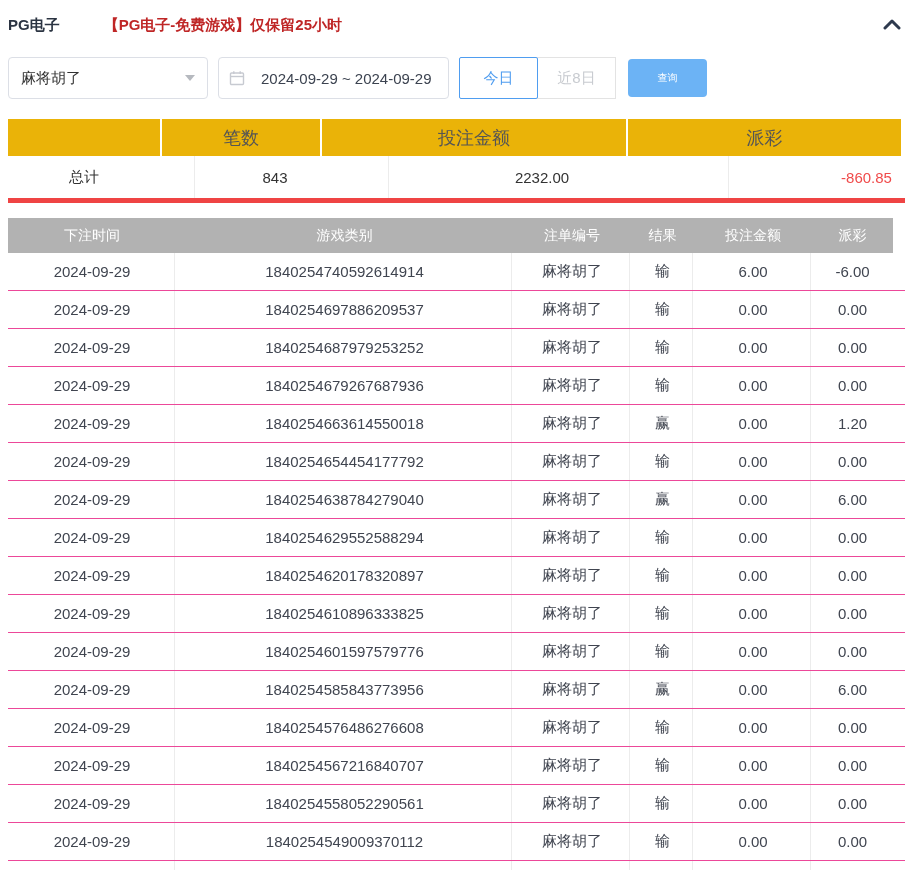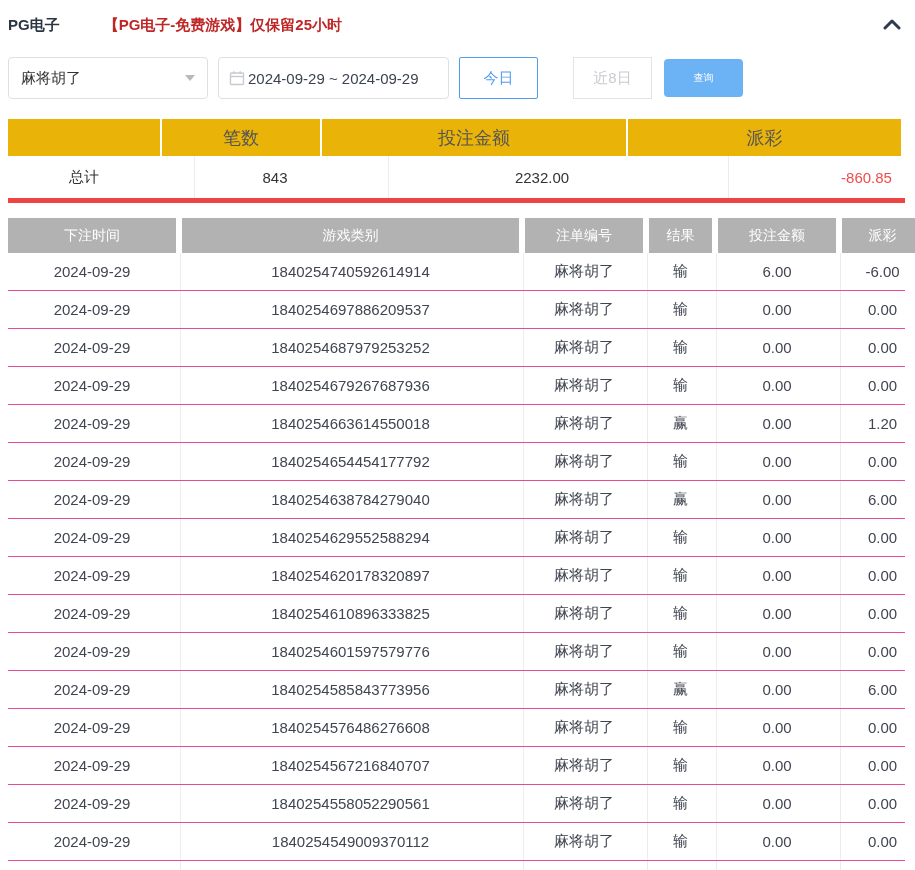--- a/index.html
+++ b/index.html
@@ -24,24 +24,24 @@
     display: flex; align-items: center; padding: 0 12px; font-size: 15px; color: #333;
     background: #fff; cursor: pointer;
   }
   .select-caret {
     margin-left: auto; width: 0; height: 0;
     border-left: 5px solid transparent; border-right: 5px solid transparent;
     border-top: 6px solid #b6b9bf;
   }
   .date-box {
     width: 231px; height: 42px; border: 1px solid #dcdfe6; border-radius: 4px;
-    margin-left: 10px; display: flex; align-items: center; gap: 3px; padding: 0 10px;
+    margin-left: 10px; display: flex; align-items: center; gap: 16px; padding: 0 10px;
     font-size: 15px; color: #3c4350; background: #fff; cursor: pointer; white-space: nowrap;
   }
-  .btn-group { display: flex; margin-left: 10px; gap: 36px; }
+  .btn-group { display: flex; margin-left: 10px; }
   .seg-btn {
     width: 79px; height: 42px; background: #fff; border: 1px solid #e3e3e3;
     display: flex; align-items: center; justify-content: center;
     font-size: 15px; color: #c8cbd0; cursor: pointer; margin-left: -1px;
   }
   .seg-btn:first-child { margin-left: 0; }
   .seg-btn.active { color: #4f9df0; border-color: #4f9df0; border-radius: 2px; position: relative; z-index: 2; }
   .query-btn {
     width: 79px; height: 38px; margin-left: 12px; margin-top: 2px;
     background: #6cb3f5; color: #fff; font-size: 10px; border: none; border-radius: 4px;
@@ -60,21 +60,21 @@
     height: 42px; display: flex; align-items: center; justify-content: center;
     font-size: 15px; color: #333; position: relative; background: #fff;
   }
   .sum-body-cell + .sum-body-cell::before {
     content: ''; position: absolute; left: -2px; top: 0; bottom: 0; width: 1px; background: #ececec;
   }
   .neg { color: #f04b4b; }
 
   
   .records { margin-top: 15px; width: 897px; }
-  .rec-grid { display: grid; grid-template-columns: 168px 337px 118px 63px 118px 81px; column-gap: 6px; }
+  .rec-grid { display: grid; grid-template-columns: 168px 337px 118px 63px 118px 81px; column-gap: 0; }
   .rec-head-cell {
     background: #b2b2b2; height: 35px; display: flex; align-items: center; justify-content: center;
     font-size: 14px; color: #fff;
   }
   .trow { border-bottom: 1px solid #ec4899; }
   .tcell {
     height: 37px; display: flex; align-items: center; justify-content: center;
     font-size: 15px; color: #404550; position: relative; background: #fff;
   }
   .tcell + .tcell::before {

